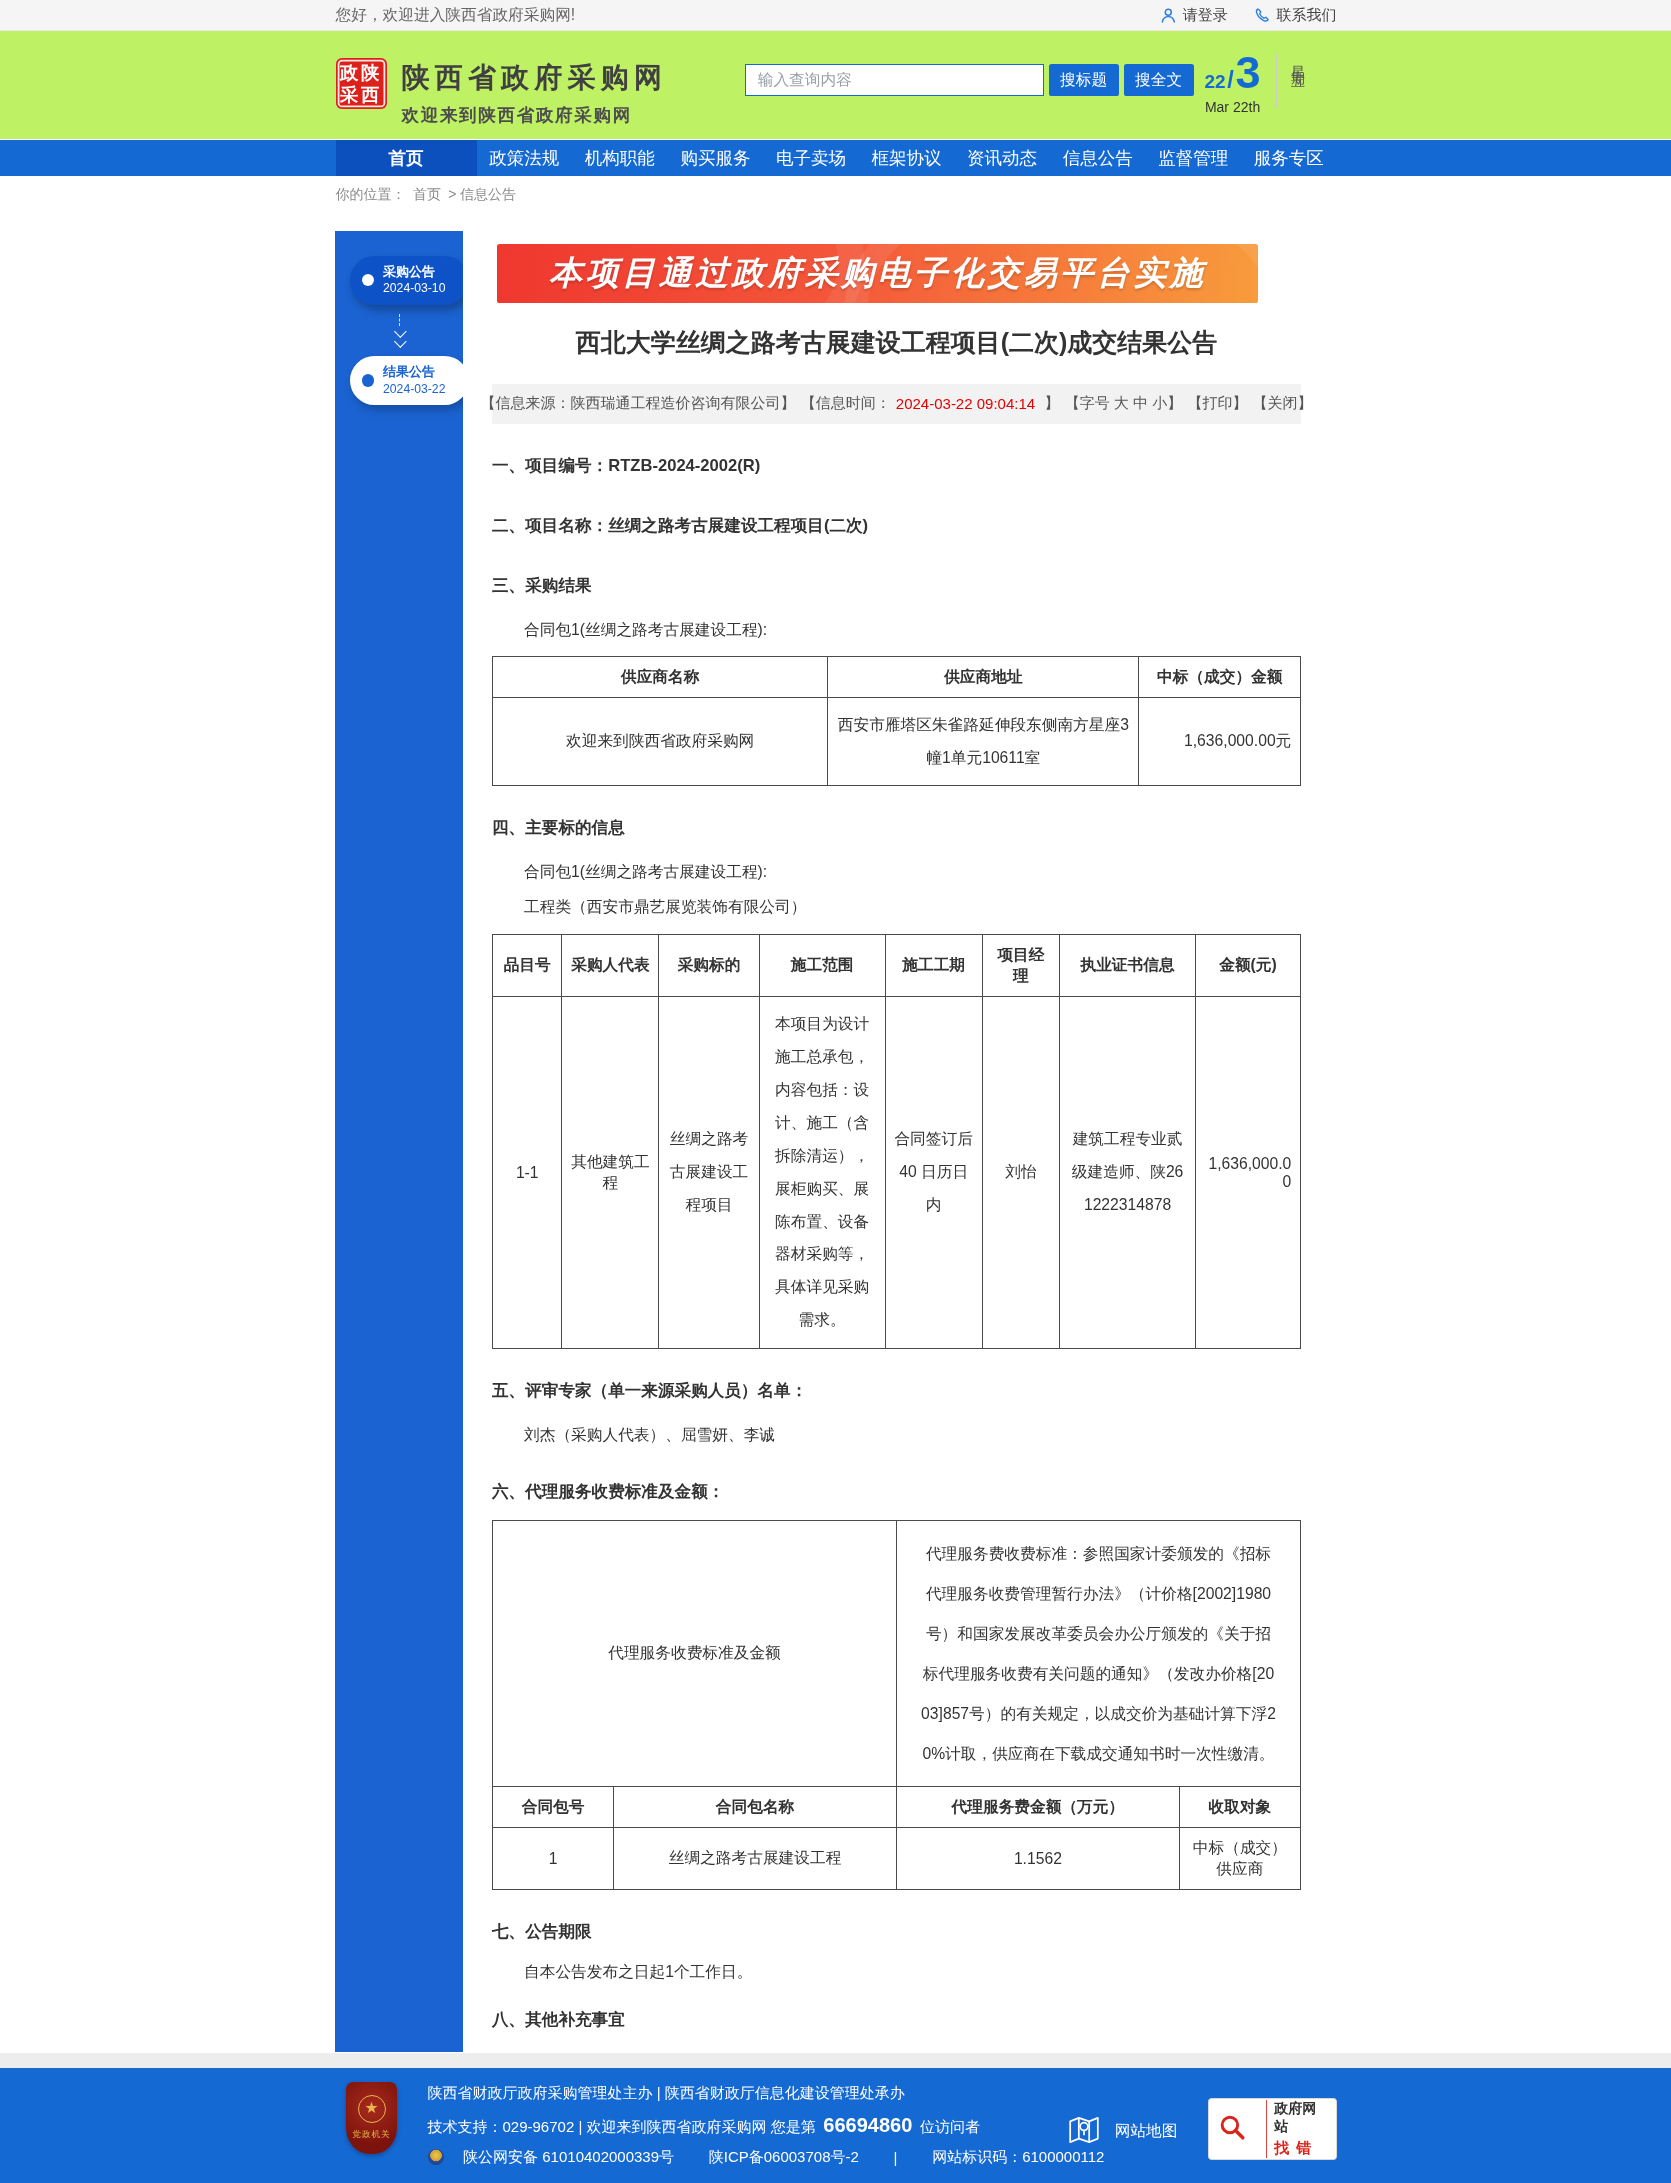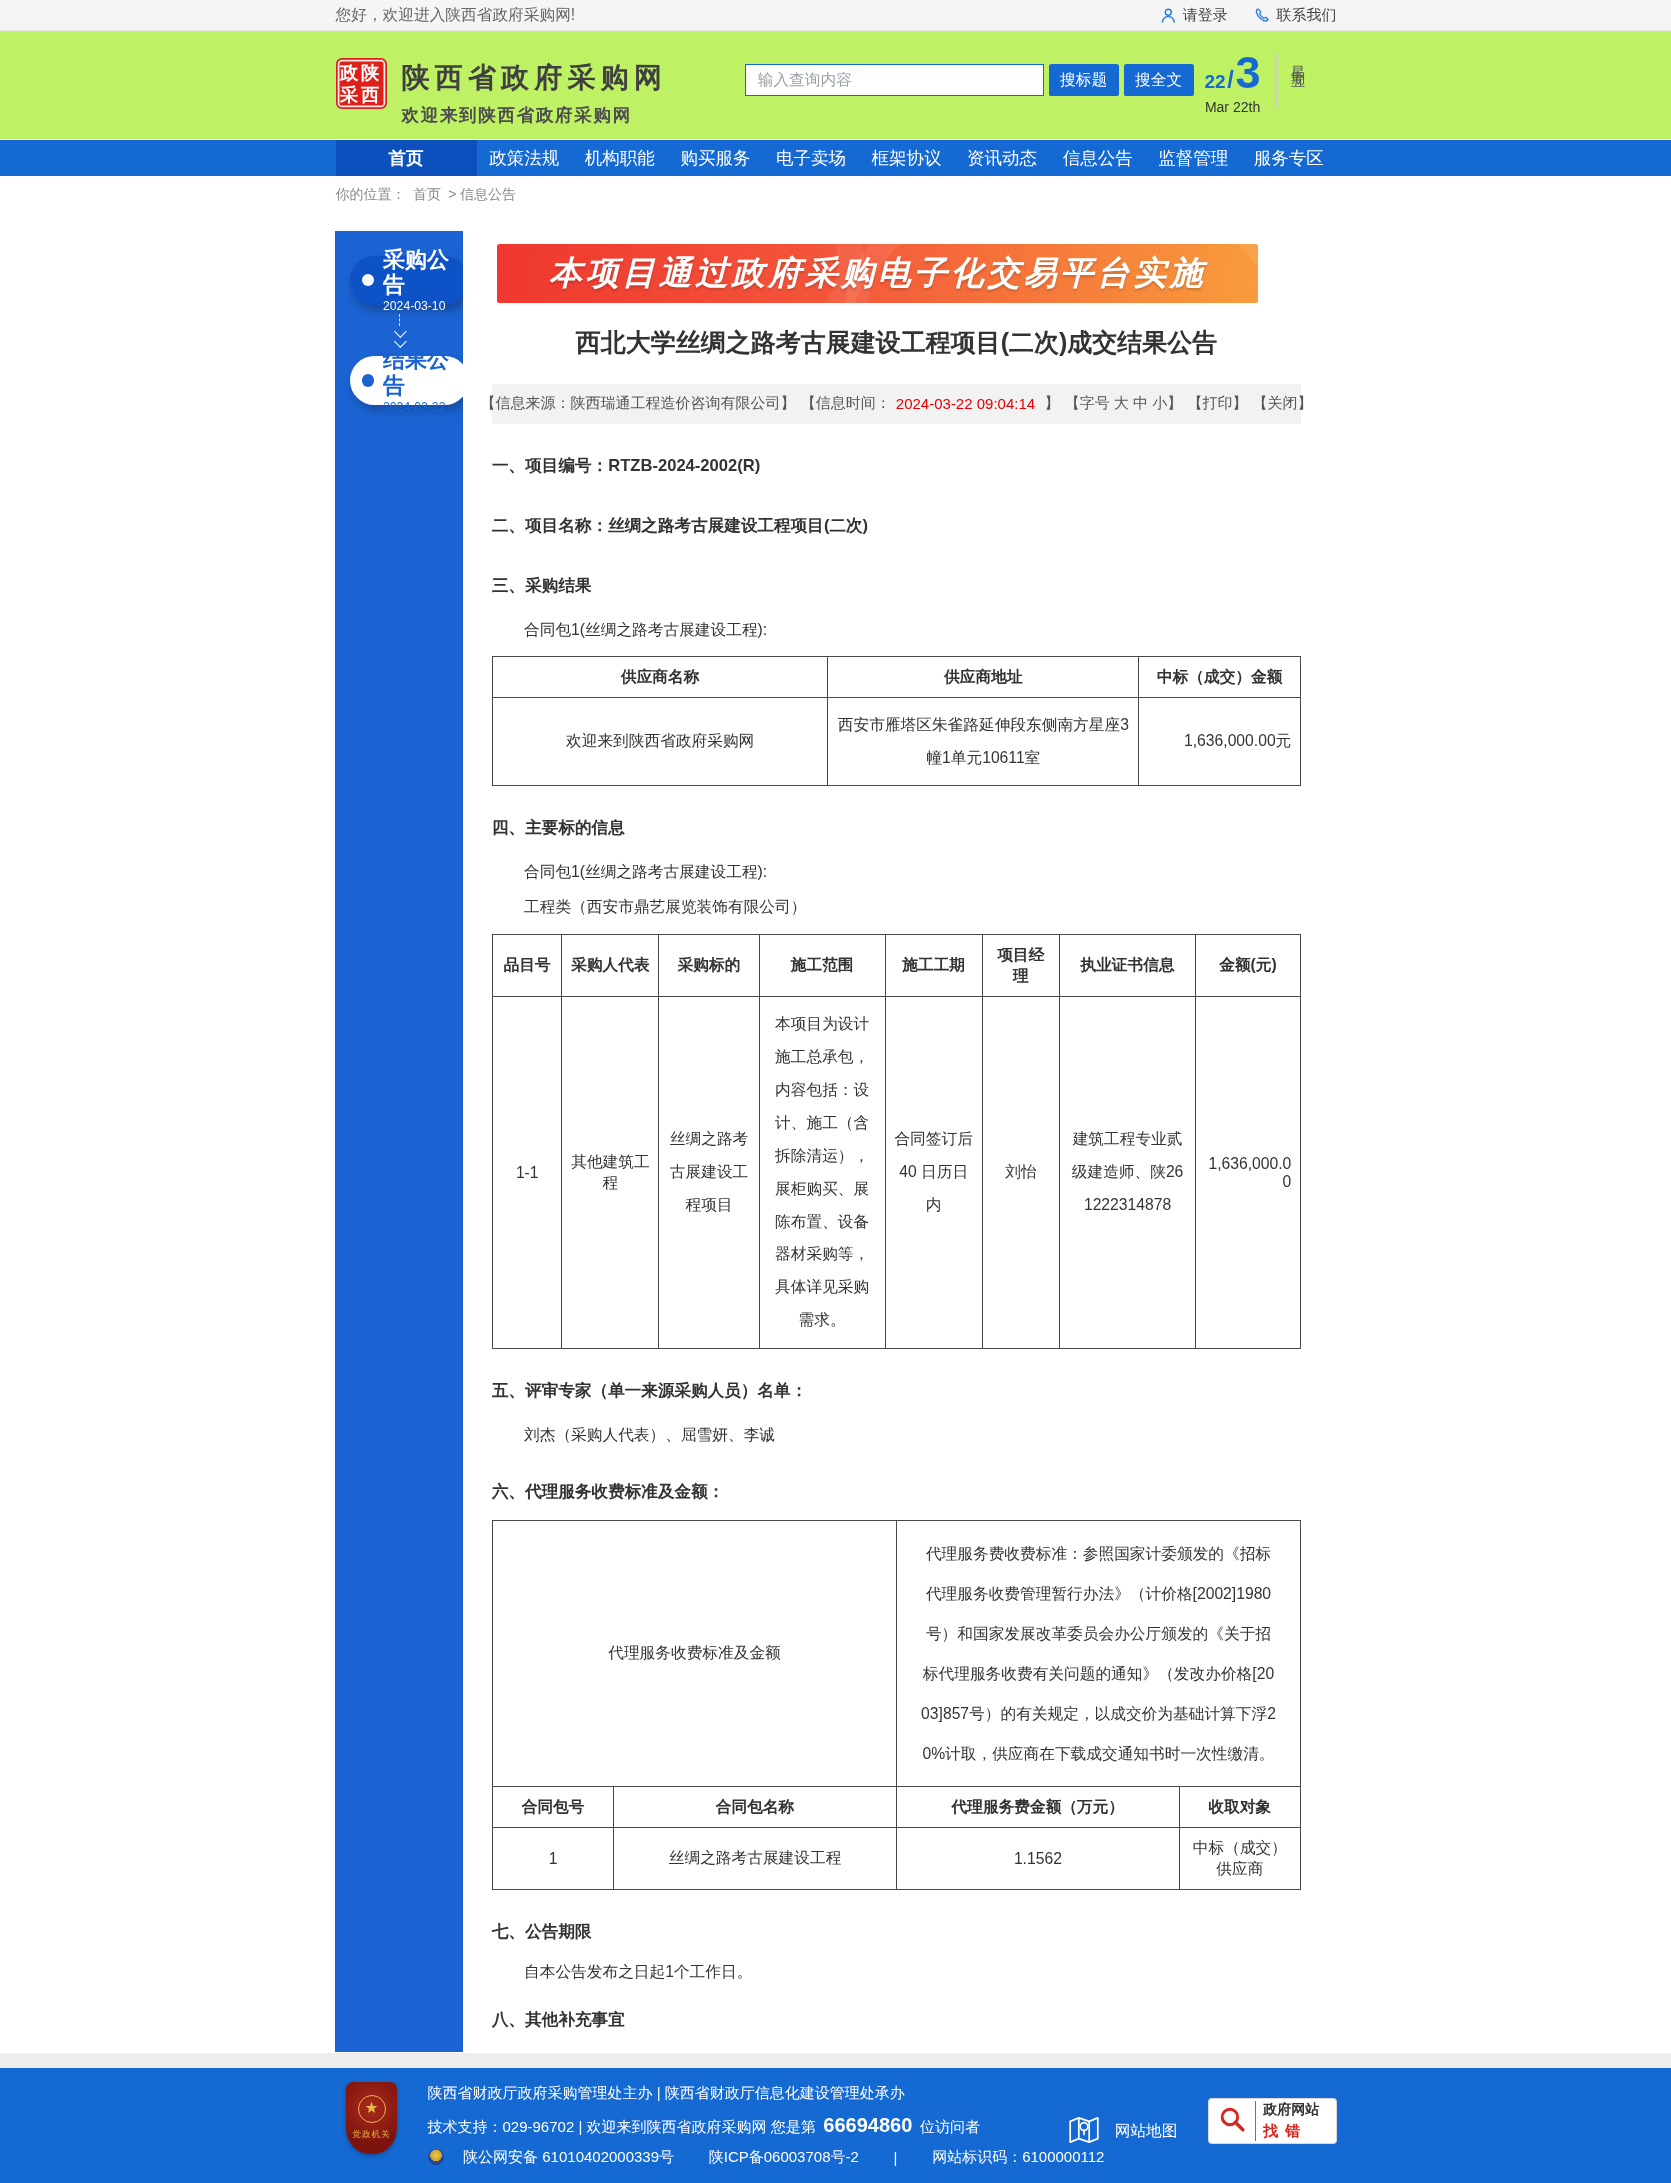--- a/index.html
+++ b/index.html
@@ -58,21 +58,21 @@
   
   .main { position:absolute; top:231px; left:335px; width:1001px; height:1821px; }
   .side { position:absolute; left:0; top:0; bottom:0; width:128px; background:#1b63d2; }
   .step { position:absolute; left:15px; width:119px; height:49px; border-radius:26px; display:flex; align-items:center; padding-left:12.2px; }
   .step-1 { top:24.5px; background:#0d53c7; box-shadow:2.6px 5.2px 8.7px rgba(0,0,0,.28); }
   .step-2 { top:125px; background:#fff; box-shadow:2.6px 5.2px 8.7px rgba(0,0,0,.22); }
   .step-dot { width:12.2px; height:12.2px; border-radius:50%; flex:0 0 12.2px; }
   .step-1 .step-dot { background:#fff; }
   .step-2 .step-dot { background:#1b63d2; }
   .step-texts { margin-left:8.7px; }
-  .step-title { font-size:22px; font-weight:bold; line-height:1.15; }
+  .step-title { font-size:13px; font-weight:bold; line-height:1.15; }
   .step-date { font-size:12.2px; margin-top:1.7px; }
   .step-1 .step-title,.step-1 .step-date { color:#fff; }
   .step-2 .step-title,.step-2 .step-date { color:#1b63d2; }
   .step-arrow { position:absolute; left:58px; top:83px; width:14px; text-align:center; }
   .dash-line { border-left:1.7px dashed rgba(255,255,255,.8); height:12.2px; margin-left:6.1px; }
   .chev { width:8.7px; height:8.7px; border-right:1.7px solid #fff; border-bottom:1.7px solid #fff; transform:rotate(45deg); margin:0.9px auto 0; }
 
   .content { position:absolute; left:128px; right:0; top:0; bottom:0; background:#fff; padding:13px 35px 0 29px; overflow:hidden; }
 
   .banner { width:761px; height:59px; margin-left:5.2px; border-radius:2.6px; position:relative; overflow:hidden;
@@ -114,22 +114,22 @@
   .emblem-label { font-size:8.7px; color:#e8b64c; margin-top:5.2px; letter-spacing:0.9px; }
   .foot-lines { position:absolute; left:92px; top:15.7px; }
   .foot-line1 { font-size:15px; }
   .foot-line2 { font-size:15px; margin-top:11.4px; }
   .visitor-count { font-size:20px; font-weight:bold; margin:0 3.5px; }
   .foot-line3 { font-size:15px; margin-top:10.5px; display:flex; align-items:center; gap:19px; }
   .beian-icon { width:16.6px; height:16.6px; border-radius:50%; background:radial-gradient(circle at 50% 40%, #f3c94d 0%, #caa22f 45%, #2a4da0 48%, #16306e 100%); flex:0 0 16.6px; }
   .foot-line3 .gap { margin-left:15.7px; }
   .sitemap { position:absolute; left:729px; top:43px; display:flex; align-items:center; gap:12.2px; cursor:pointer; }
   .sitemap-label { font-size:15.7px; color:#fff; }
-  .err-badge { position:absolute; right:0; top:30px; width:129px; height:46px; background:#fff; border-radius:3.5px; border:0.9px solid #d9d9d9;
-               display:flex; align-items:center; padding:5.2px 8.7px; gap:7px; cursor:pointer; }
+  .err-badge { position:absolute; right:0; top:30px; width:129px; height:62px; background:#fff; border-radius:3.5px; border:0.9px solid #d9d9d9;
+               display:flex; align-items:center; padding:5.2px 8.7px; gap:18px; cursor:pointer; }
   .err-texts { border-left:0.9px solid #d44; padding-left:7px; }
   .err-line1 { font-size:14px; font-weight:bold; color:#333; }
   .err-line2 { font-size:15px; font-weight:bold; color:#d9261c; letter-spacing:7px; margin-top:2.6px; }
 
   .mt16{margin-top:14px;} .mt18{margin-top:15.7px;} .mt20{margin-top:17.5px;} .mt22{margin-top:19px;}
   .mt26{margin-top:23px;} .mt30{margin-top:26px;} .mt36{margin-top:31px;}
   .mt40{margin-top:35px;} .mt44{margin-top:38px;}
 </style>
 </head>
 <body>

